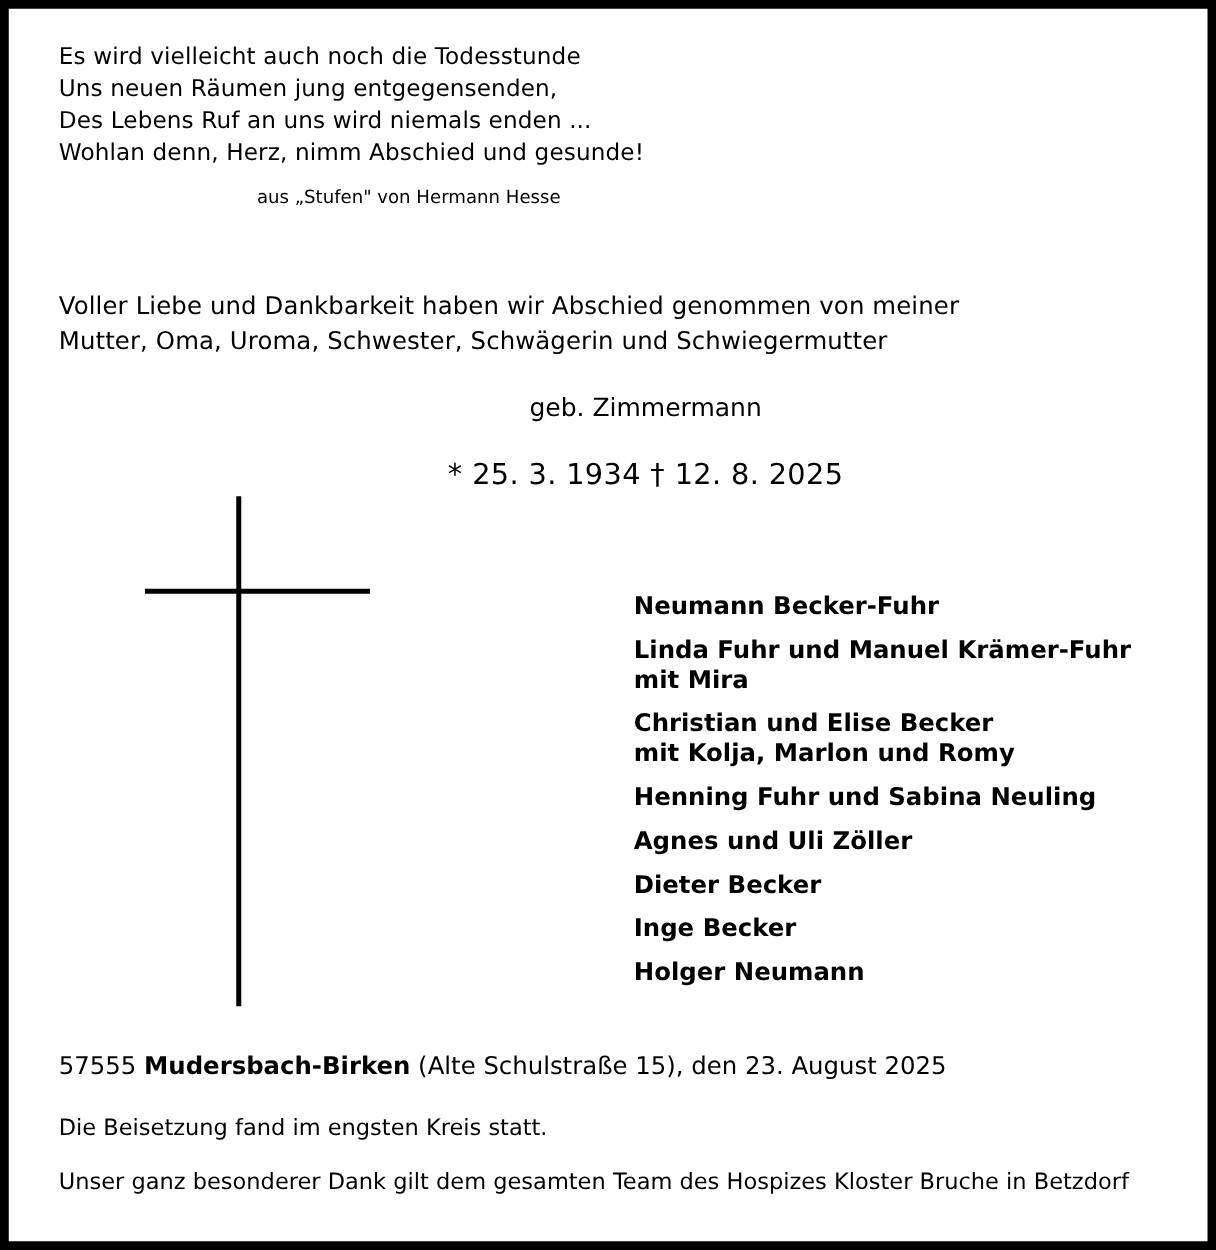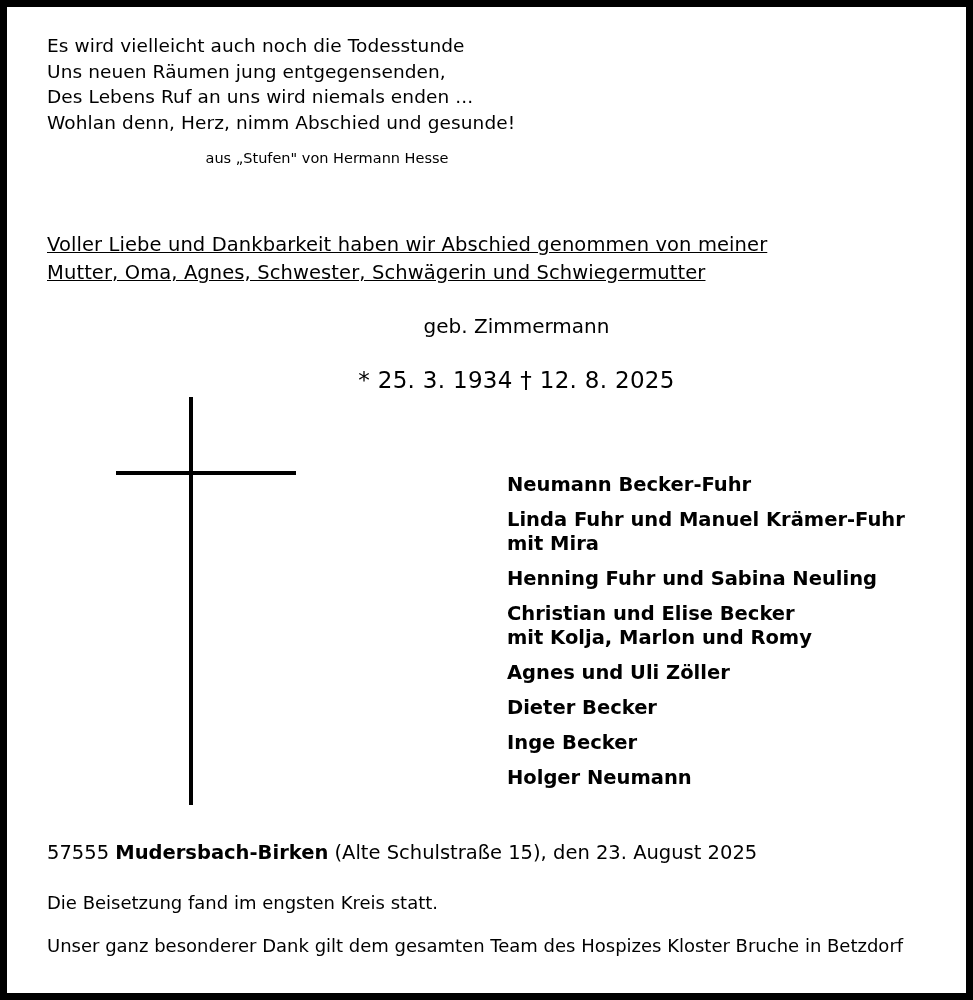--- a/index.html
+++ b/index.html
@@ -64,21 +64,20 @@
   }
   .verse-right .verse-attrib {
     text-align: right;
     margin-top: 10px;
     font-size: 14px;
   }
 
   
   .intro {
     margin-top: 62px;
-    text-decoration: underline;
   }
   .intro-line {
     font-size: 19.5px;
     line-height: 28px;
     letter-spacing: 0.1px;
     white-space: nowrap;
   }
 
   
   .name-block {
@@ -186,21 +185,21 @@
         <div class="verse-line">Des Lebens Ruf an uns wird niemals enden ...</div>
         <div class="verse-line">Wohlan denn, Herz, nimm Abschied und gesunde!</div>
         <div class="verse-attrib">aus „Stufen" von Hermann Hesse</div>
       </div>
 
 
     </div>
 
     <div class="intro">
       <div class="intro-line">Voller Liebe und Dankbarkeit haben wir Abschied genommen von meiner</div>
-      <div class="intro-line">Mutter, Oma, Agnes, Schwester, Schwägerin und Schwiegermutter</div>
+      <div class="intro-line">Mutter, Oma, Uroma, Schwester, Schwägerin und Schwiegermutter</div>
     </div>
 
     <div class="name-block">
       <div class="maiden-name">geb. Zimmermann</div>
       <div class="life-dates">* 25. 3. 1934   † 12. 8. 2025</div>
     </div>
 
     <div class="cross">
       <div class="cross-vertical"></div>
       <div class="cross-horizontal"></div>
@@ -208,25 +207,25 @@
 
     <div class="mourners">
       <div class="mourner">
         <span>Neumann Becker-Fuhr</span>
       </div>
       <div class="mourner">
         <span>Linda Fuhr und Manuel Krämer-Fuhr</span>
         <span class="sub">mit Mira</span>
       </div>
       <div class="mourner">
-        <span>Henning Fuhr und Sabina Neuling</span>
-      </div>
-      <div class="mourner">
         <span>Christian und Elise Becker</span>
         <span class="sub">mit Kolja, Marlon und Romy</span>
+      </div>
+      <div class="mourner">
+        <span>Henning Fuhr und Sabina Neuling</span>
       </div>
       <div class="mourner">
         <span>Agnes und Uli Zöller</span>
       </div>
       <div class="mourner">
         <span>Dieter Becker</span>
       </div>
       <div class="mourner">
         <span>Inge Becker</span>
       </div>

